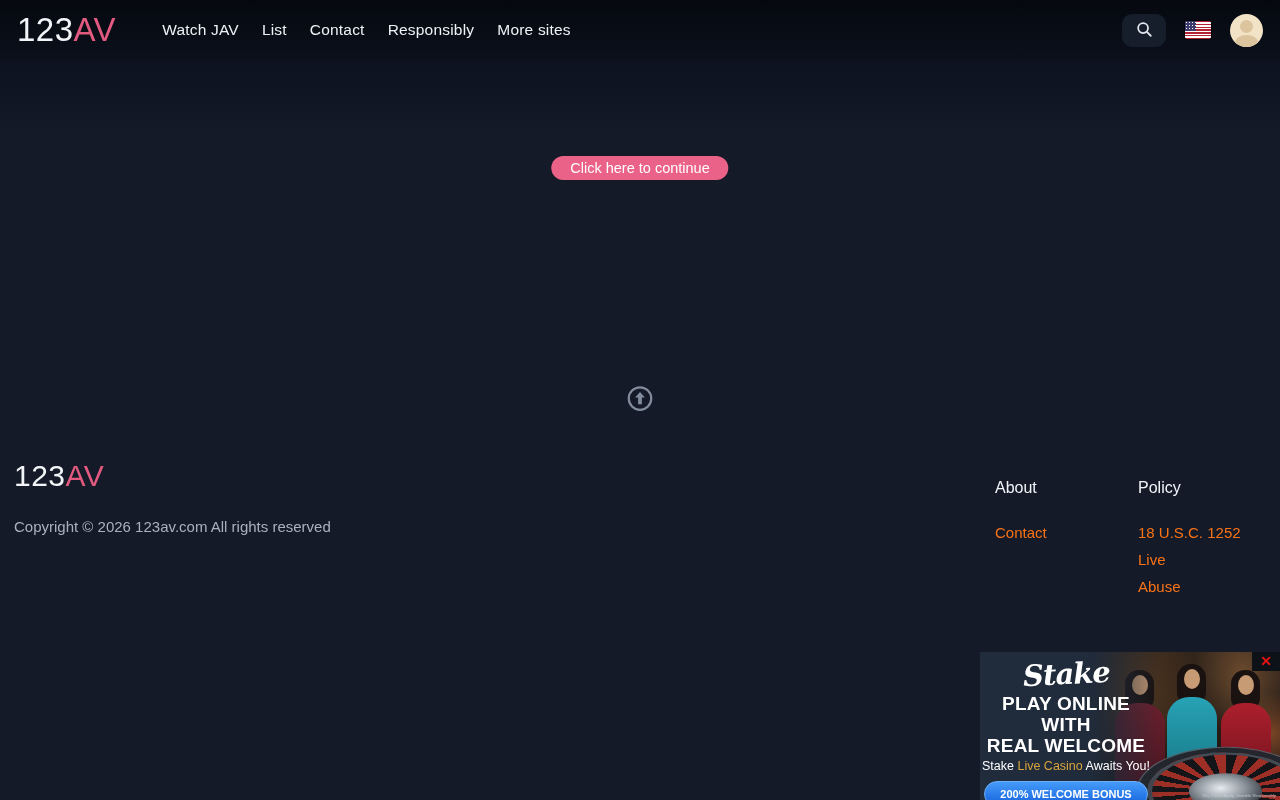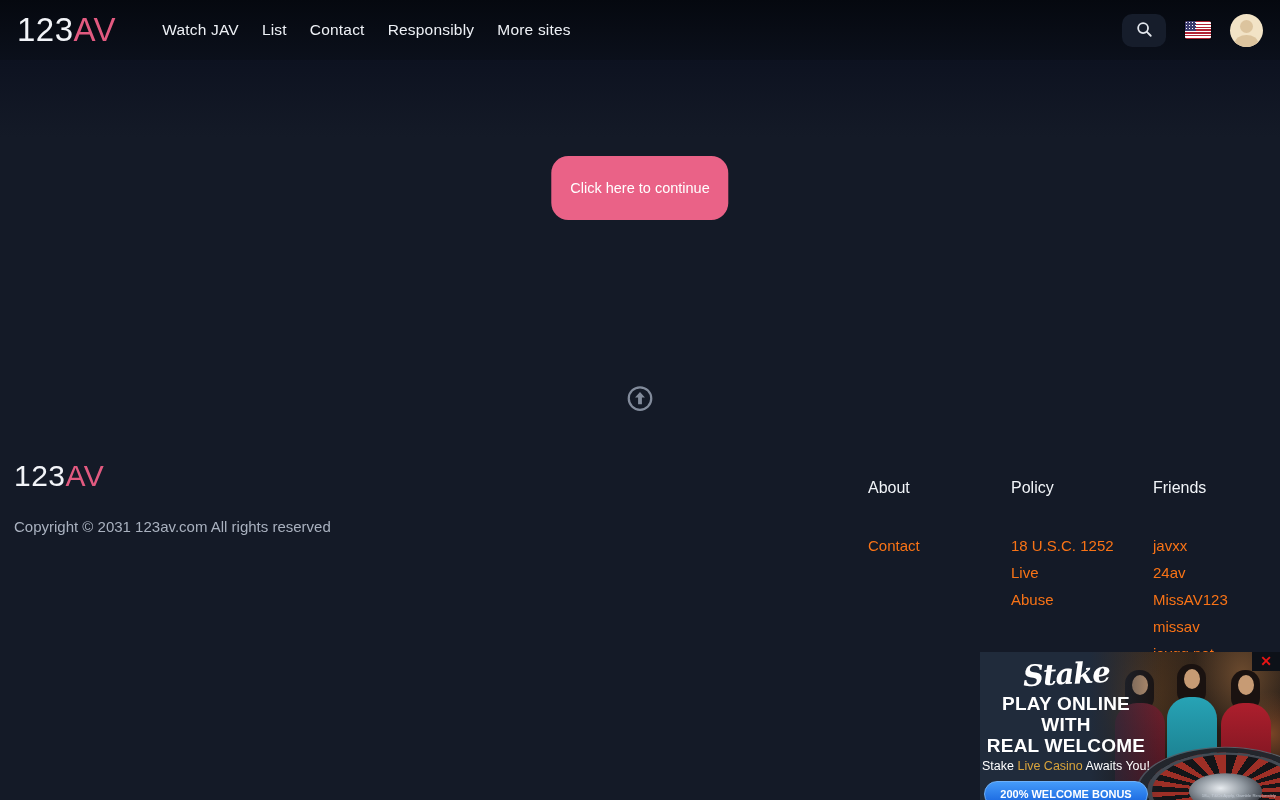--- a/index.html
+++ b/index.html
@@ -53,40 +53,40 @@
 
   
   .main {
     height:385px; position:relative;
     background:linear-gradient(180deg,#0d1220 0%,#141a27 20%,#141a27 100%);
   }
   .continue-btn {
     position:absolute; left:50%; top:96px; transform:translateX(-50%);
     background:#ea6287; color:#ffffff; font-size:14.5px; font-weight:500;
     font-family:"Liberation Sans",sans-serif;
-    line-height:16px; padding:24px 19px; border-radius:17px; border:none;
+    line-height:16px; padding:4px 19px; border-radius:17px; border:none;
     white-space:nowrap; cursor:pointer;
   }
   .back-top {
     position:absolute; left:50%; top:325px; transform:translateX(-50%);
     width:27px; height:27px; color:#828b9b; background:none; border:none; cursor:pointer; padding:0;
   }
   .back-top svg { display:block; width:27px; height:27px; }
 
   
   .footer { display:flex; padding:14px 0 0 14px; }
   .footer-left { flex:1; }
   .footer-logo { font-size:30px; color:#f2f4f8; letter-spacing:.5px; cursor:pointer; display:inline-block; }
   .footer-logo .accent { color:#e25a80; }
   .copyright { margin-top:25px; font-size:15px; color:#a9b1bf; }
   .footer-cols { display:flex; padding-top:20px; }
   .fcol-0 { width:143px; }
   .fcol-1 { width:142px; }
   .fcol-2 { width:127px; }
-  .col-title { font-size:16px; font-weight:500; color:#f1f4f8; margin-bottom:41px; }
+  .col-title { font-size:16px; font-weight:500; color:#f1f4f8; margin-bottom:28px; }
   .fcol a { display:block; color:#f97316; font-size:15px; line-height:15px; margin-bottom:12px; }
 
   
   .ad {
     position:absolute; left:980px; top:652px; width:300px; height:148px;
     background:#202b3b; overflow:hidden; z-index:10; cursor:pointer;
   }
   .ad-photo { position:absolute; right:0; top:0; width:190px; height:148px;
     background:
       radial-gradient(70px 90px at 80% 15%, #6b4a2e, transparent 70%),
@@ -180,41 +180,32 @@
         <circle cx="12" cy="12" r="10" fill="none" stroke="currentColor" stroke-width="2"></circle>
         <path d="M12 6.2 L16.4 11.2 H13.7 V17.2 H10.3 V11.2 H7.6 Z" fill="currentColor"></path>
       </svg>
     </span>
   </button>
 </main>
 
 <footer class="footer">
   <div class="footer-left">
     <div class="footer-logo"><span>123</span><span class="accent">AV</span></div>
-    <div class="copyright">Copyright © 2031 123av.com All rights reserved</div>
+    <div class="copyright">Copyright © 2026 123av.com All rights reserved</div>
   </div>
   <div class="footer-cols">
     <div class="fcol fcol-0">
       <div class="col-title">About</div>
       <a>Contact</a>
     </div>
     <div class="fcol fcol-1">
       <div class="col-title">Policy</div>
       <a>18 U.S.C. 1252</a>
       <a>Live</a>
       <a>Abuse</a>
-    </div>
-    <div class="fcol fcol-2">
-      <div class="col-title">Friends</div>
-      <a>javxx</a>
-      <a>24av</a>
-      <a>MissAV123</a>
-      <a>missav</a>
-      <a>javgg.net</a>
-      <a>Supjav</a>
     </div>
   </div>
 </footer>
 
 <div class="ad">
   <div class="ad-photo">
     <div class="dealer dealer-left">
       <div class="hair"></div>
         <div class="face"></div>
         <div class="body"></div>

